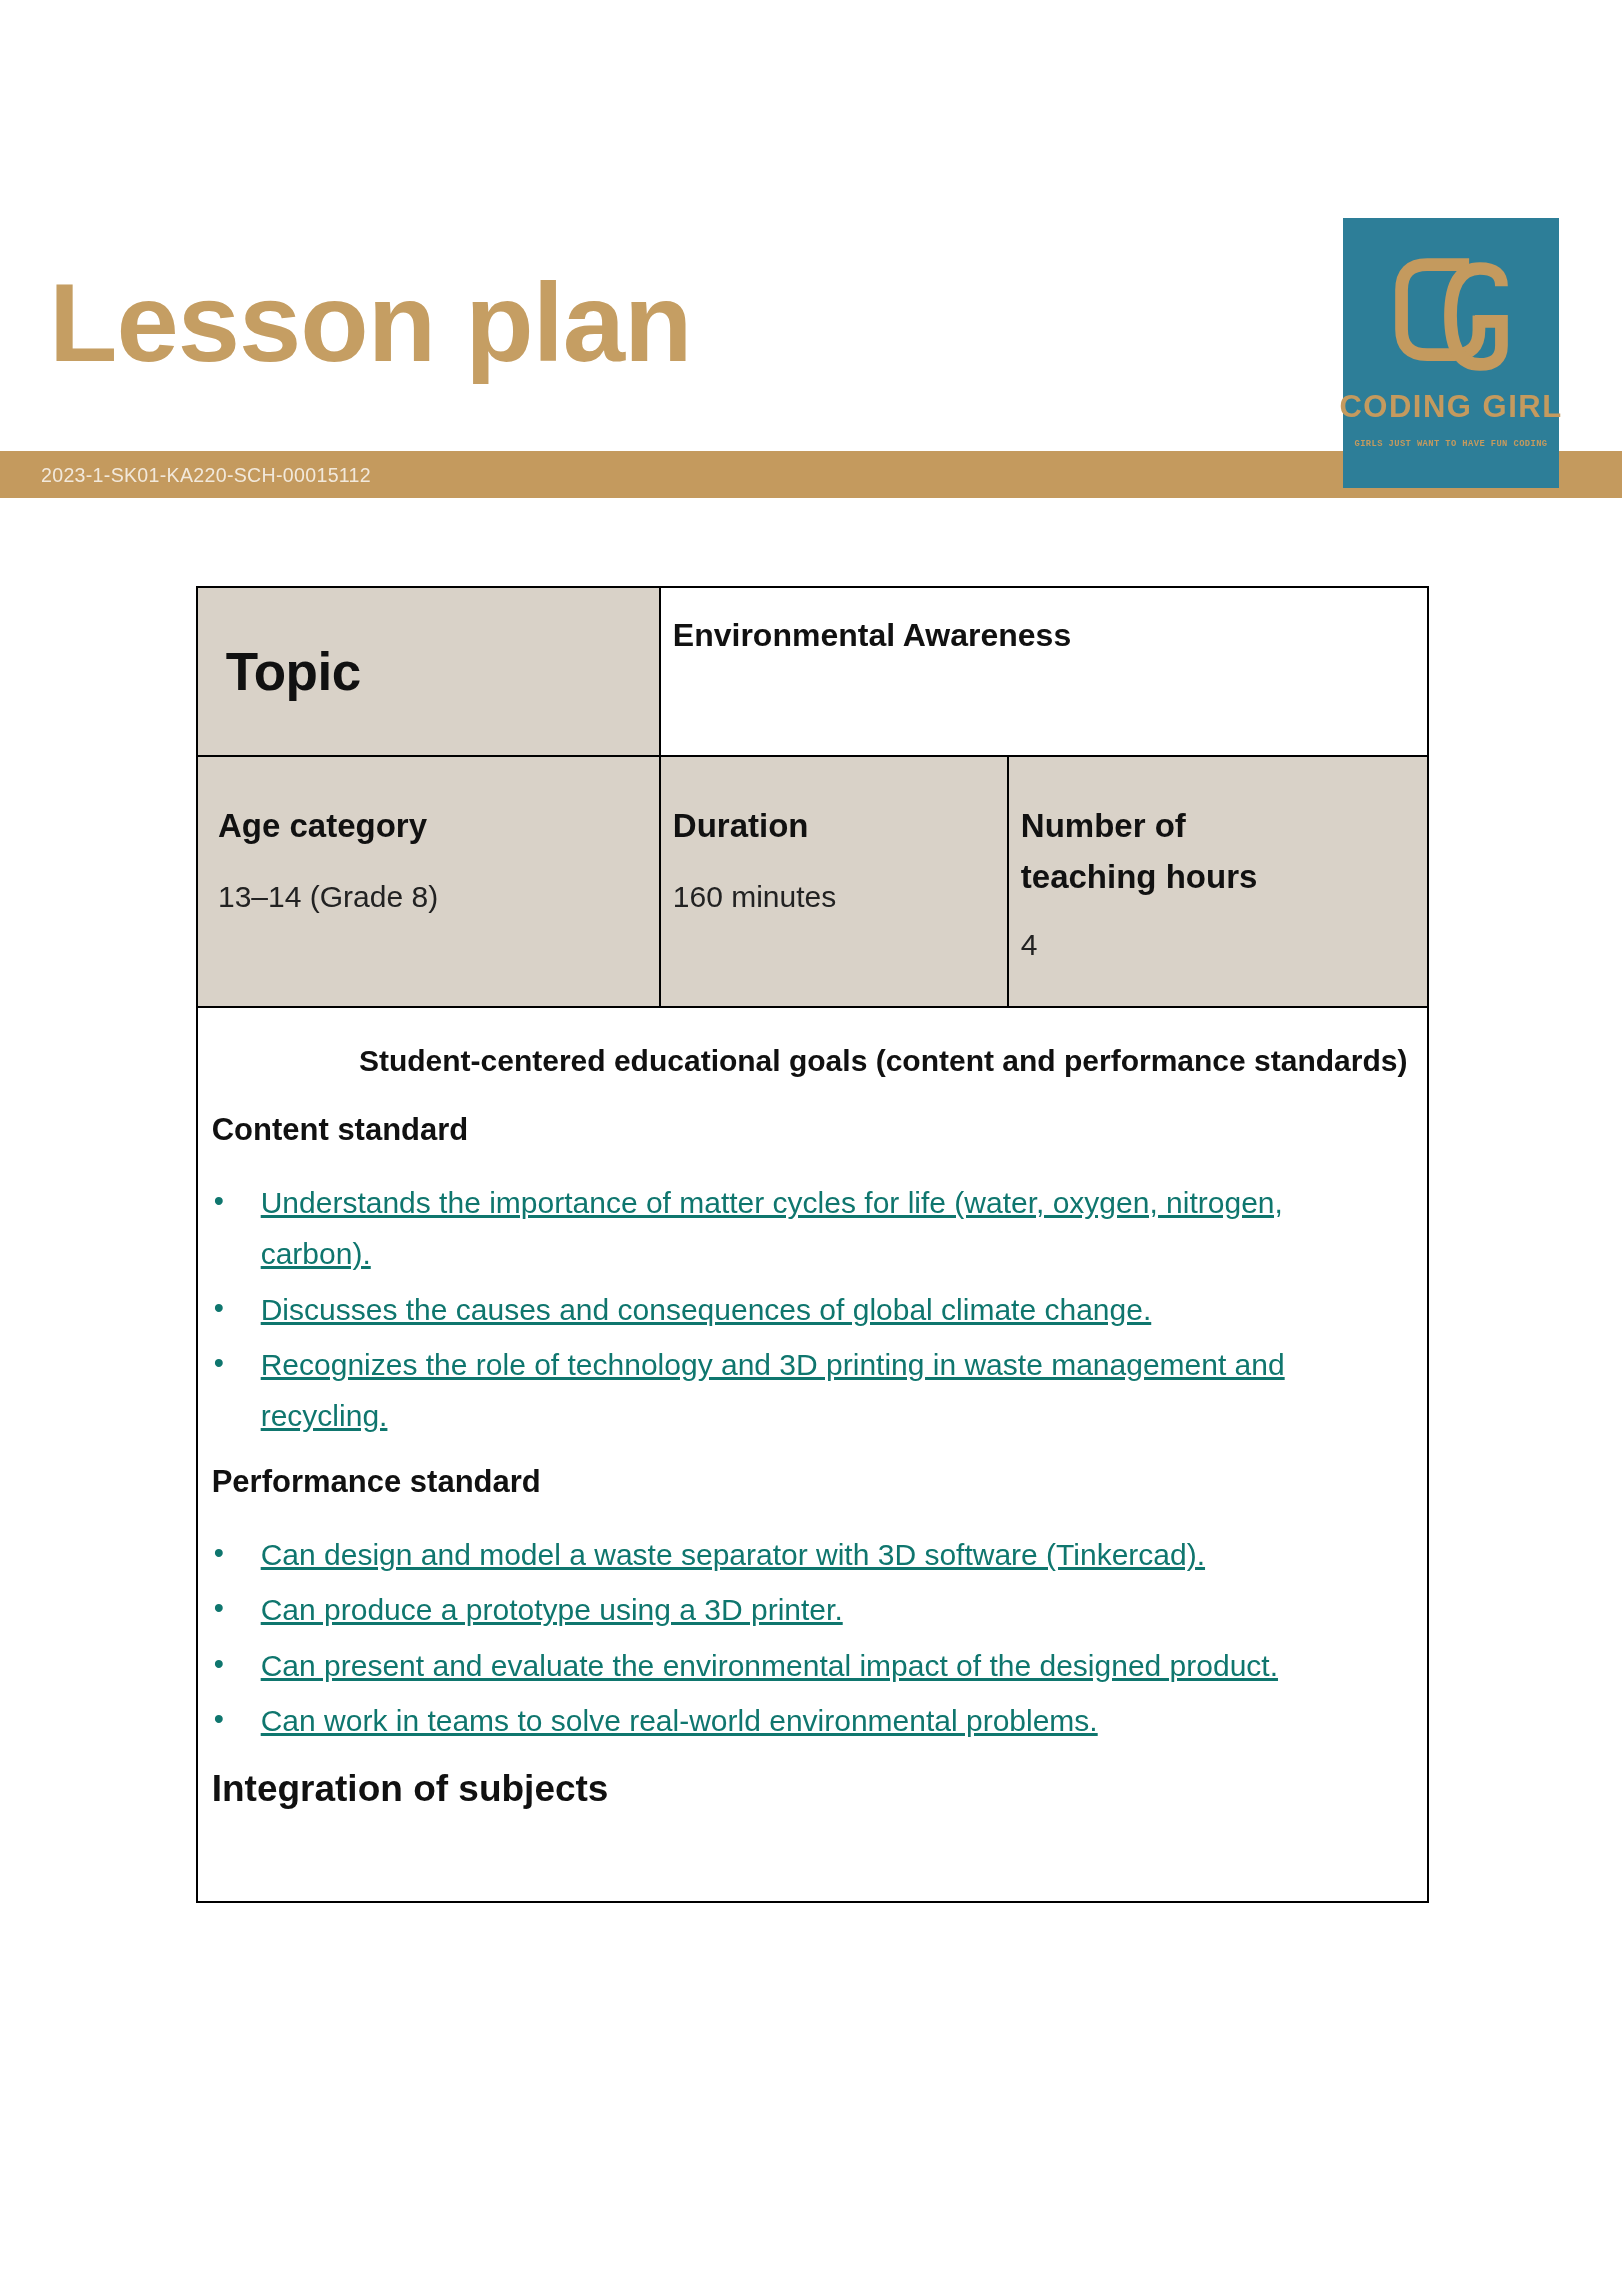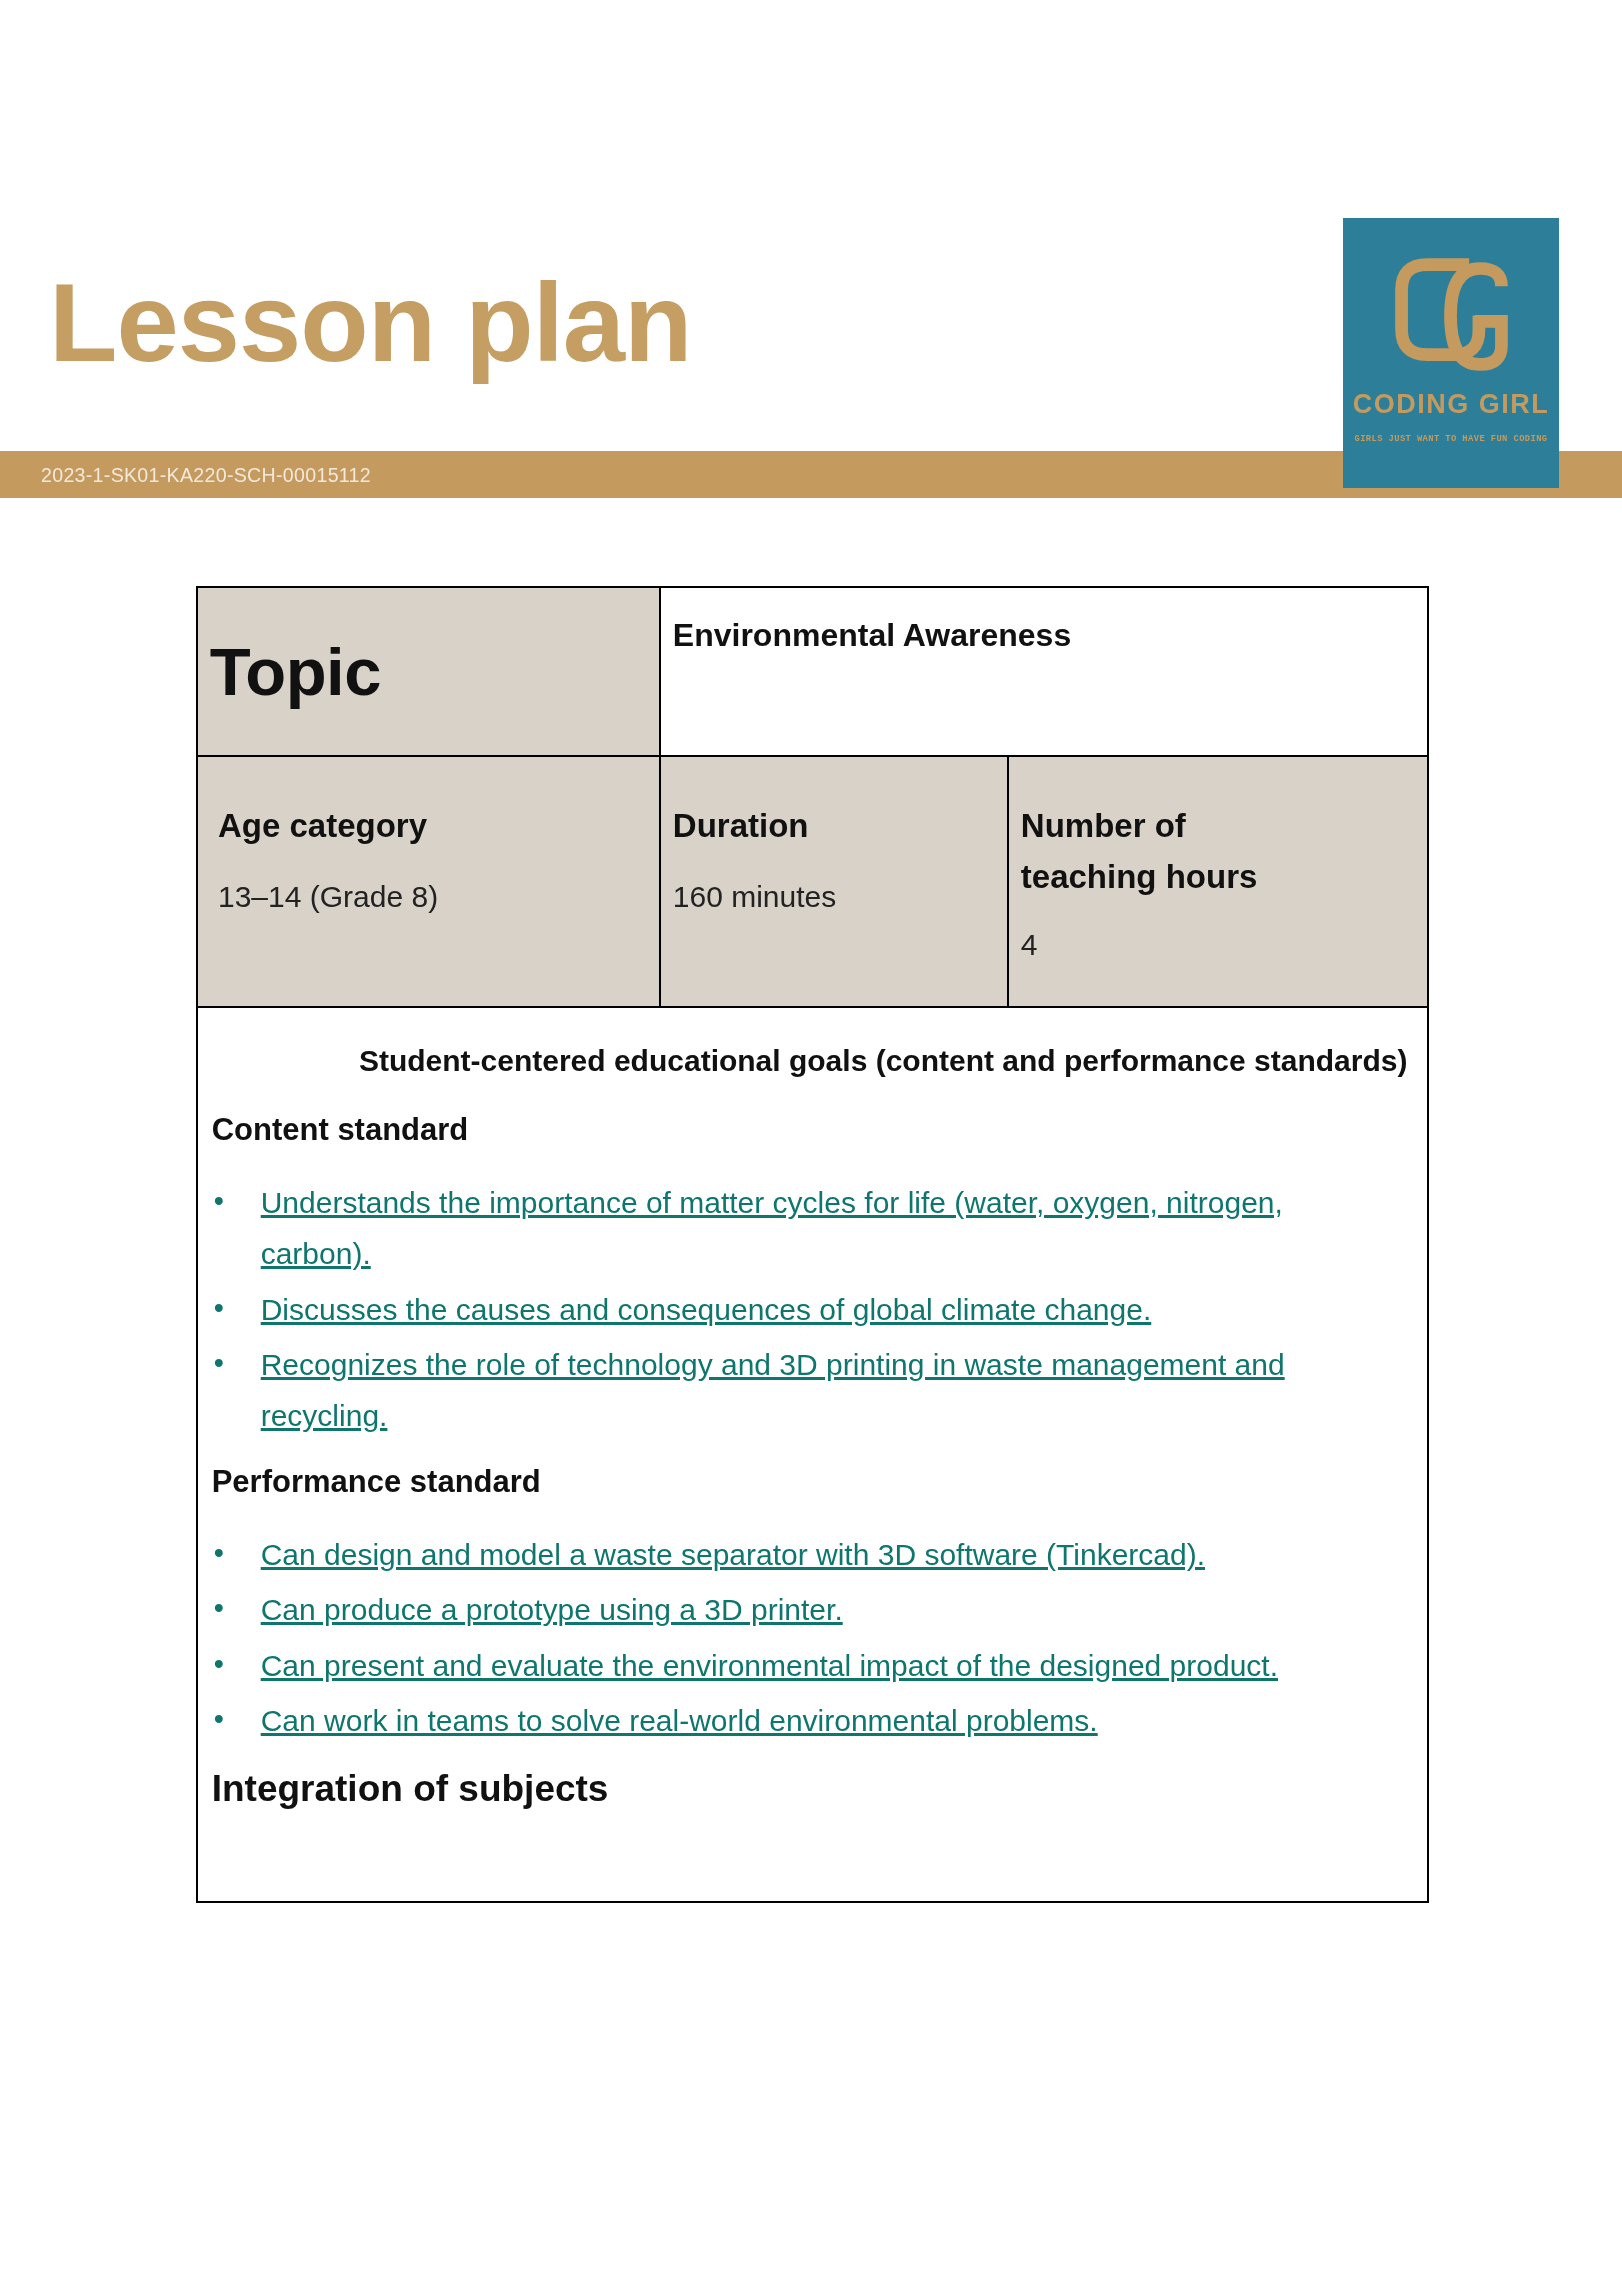--- a/index.html
+++ b/index.html
@@ -32,43 +32,43 @@
   .logo-card {
     position:absolute; left:1343px; top:218px;
     width:216px; height:270px;
     background:#2d7e98; z-index:2;
     display:flex; flex-direction:column; align-items:center;
   }
   .monogram { margin-top:27.4px; }
   .monogram path { fill:none; stroke:#c49a5e; stroke-width:13; }
   .logo-name {
     margin-top:2px;
-    font-size:27px; font-weight:700; letter-spacing:1.5px;
+    font-size:31px; font-weight:700; letter-spacing:1.5px;
     color:#c49a5e; white-space:nowrap;
   }
   .logo-tagline {
     margin-top:14px;
     font-size:8.8px; font-weight:700; letter-spacing:0.4px;
     color:#c49a5e; white-space:nowrap;font-family:Liberation Mono, monospace;
   }
 
   
   table.lesson-table {
     position:absolute; left:196px; top:586px;
     width:1230px;
     border-collapse:collapse; table-layout:fixed;
     border:2.9px solid #000;
   }
   td { border:2px solid #000; vertical-align:top; }
   .beige { background:#d9d2c8; }
 
   .big-label-cell { vertical-align:middle; }
   .big-label {
-    font-size:67px; font-weight:700; line-height:1;
-    padding-left:11.8px; letter-spacing:-0.5px; color:#111;
+    font-size:53px; font-weight:700; line-height:1;
+    padding-left:11.8px; letter-spacing:-0.5px; color:#111;margin-left:16px;
   }
 
   .topic-value-cell { padding:29px 13.7px 0 11.8px; }
   .topic-value { font-size:32px; font-weight:700; color:#111; }
 
   .block-value-cell { padding:15.7px 13.7px 0 11.8px; }
   .block-value { font-size:31px; line-height:1.95; max-width:647px; color:#222; }
 
   .meta-cell { padding:43px 9.8px 0 11.8px; }
   .meta-label { font-size:33px; font-weight:700; line-height:1.55; color:#111; }

